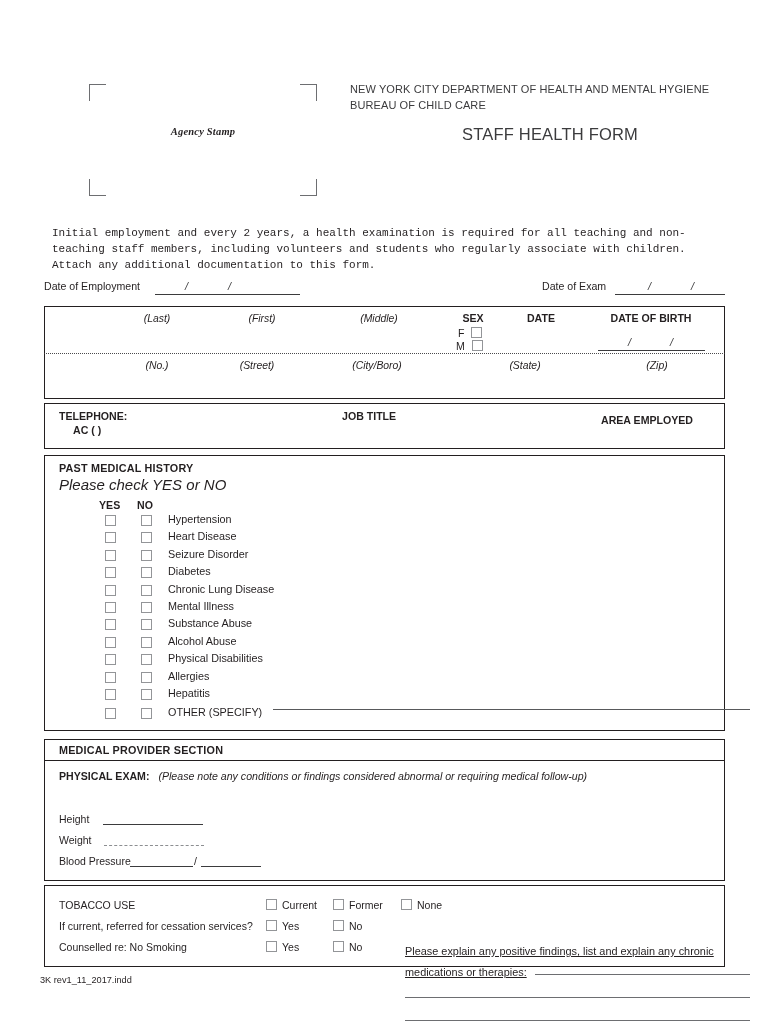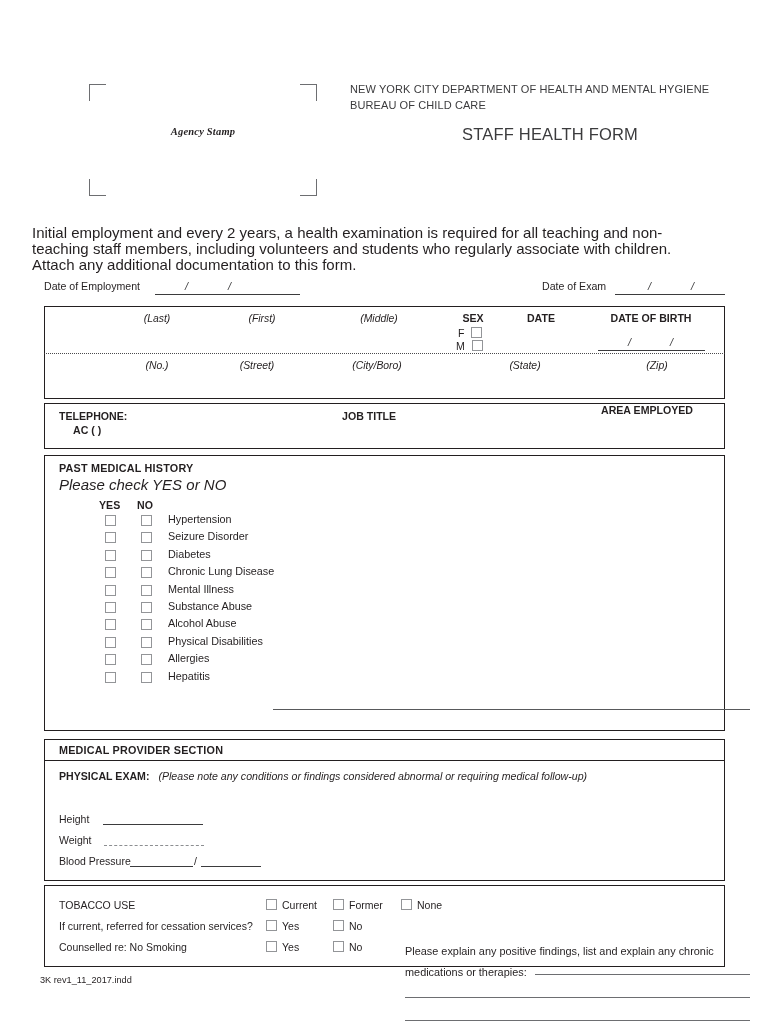--- a/index.html
+++ b/index.html
@@ -33,22 +33,22 @@
     position:absolute; left:350px; top:82px; width:400px; 
     font-size:11px; line-height:15.5px; color:#3b3b3d; letter-spacing:.1px;
   }
   .form-title {
     position:absolute; left:350px; top:125px; width:400px; text-align:center;
     font-size:16.5px; color:#3b3b3d; letter-spacing:.2px;
   }
 
   
   .intro {
-    position:absolute; left:32px; top:225px; width:660px;
-    font-size:15px; line-height:16px; color:#231f20;
+    position:absolute; left:52px; top:225px; width:660px;
+    font-size:11px; line-height:16px; color:#231f20;font-family:Liberation Mono, monospace;
   }
 
   
   .date-row { position:absolute; left:44px; top:278px; width:680px; height:20px; }
   .dlabel { position:absolute; font-size:10.6px; color:#231f20; top:2px; }
   .rule { position:absolute; border-bottom:1px solid #3b3b3d; }
   .slash { position:absolute; font-size:11px; color:#3b3b3d; font-style:italic; }
 
   
   .tbl { position:absolute; left:44px; top:306px; width:681px; }
@@ -81,21 +81,21 @@
   .yn-hdr { position:absolute; top:43px; font-size:10.6px; font-weight:bold; }
   .cond-list { position:absolute; left:0; top:57px; width:340px; }
   .cond-row { position:relative; height:17.4px; }
   .cond-row .cbx { position:absolute; width:11px; height:11px; border:1.3px solid #939598; background:#fff; top:2px; }
   .cond-row .cbx.y { left:60px; }
   .cond-row .cbx.n { left:96px; }
   .cond-row .ctxt { position:absolute; left:123px; top:0; font-size:10.8px; color:#231f20; white-space:nowrap; }
   .other-rule { position:absolute; left:228px; top:253px; width:477px; border-bottom:1px solid #58595b; }
 
   .explain { position:absolute; left:360px; top:485px; width:352px; }
-  .explain-txt { font-size:10.9px; line-height:21px; color:#231f20; }
+  .explain-txt { font-size:10.9px; line-height:21px; color:#231f20;text-decoration:underline; }
   .ex-rule { position:absolute; border-bottom:1px solid #6d6e71; }
 
   
   .mps { position:absolute; left:44px; top:739px; width:681px; height:22px;
          border:1.6px solid #231f20; }
   .mps-title { position:absolute; left:14px; top:4px; font-size:10.8px; font-weight:bold; letter-spacing:.2px; }
 
   .pexam { position:absolute; left:44px; top:761px; width:681px; height:120px;
            border:1.6px solid #231f20; border-top:none; }
   .pexam-hdr { position:absolute; left:14px; top:9px; font-size:10.6px; }
@@ -185,40 +185,45 @@
   </div>
 </div>
 
 <div class="blockgap" style="top:399px;"></div>
 
 <div class="tbl" style="top:403px;">
   <div class="trow top r3 sep-solid">
     <span class="bold-lbl" style="left:14px; top:6px;">TELEPHONE:</span>
     <span class="bold-lbl" style="left:28px; top:20px;">AC (          )</span>
     <span class="bold-lbl" style="left:297px; top:6px;">JOB TITLE</span>
-    <span class="bold-lbl" style="left:556px; top:0;">AREA EMPLOYED</span>
+    <span class="bold-lbl" style="left:556px; top:10px;">AREA EMPLOYED</span>
   </div>
 </div>
 
 <div class="pmh">
   <div class="pmh-title">PAST MEDICAL HISTORY</div>
   <div class="pmh-sub">Please check YES or NO</div>
 
   <span class="yn-hdr" style="left:54px;">YES</span>
   <span class="yn-hdr" style="left:92px;">NO</span>
 
   <div class="cond-list">
     <div class="cond-row">
       <span class="cbx y"></span>
       <span class="cbx n"></span>
       <span class="ctxt">Hypertension</span>
     </div>
     <div class="cond-row">
       <span class="cbx y"></span>
       <span class="cbx n"></span>
+      <span class="ctxt">Heart Disease</span>
+    </div>
+    <div class="cond-row">
+      <span class="cbx y"></span>
+      <span class="cbx n"></span>
       <span class="ctxt">Seizure Disorder</span>
     </div>
     <div class="cond-row">
       <span class="cbx y"></span>
       <span class="cbx n"></span>
       <span class="ctxt">Diabetes</span>
     </div>
     <div class="cond-row">
       <span class="cbx y"></span>
       <span class="cbx n"></span>
@@ -246,20 +251,25 @@
     </div>
     <div class="cond-row">
       <span class="cbx y"></span>
       <span class="cbx n"></span>
       <span class="ctxt">Allergies</span>
     </div>
     <div class="cond-row">
       <span class="cbx y"></span>
       <span class="cbx n"></span>
       <span class="ctxt">Hepatitis</span>
+    </div>
+    <div class="cond-row" style="height:20px;">
+      <span class="cbx y" style="top:4px;"></span>
+      <span class="cbx n" style="top:4px;"></span>
+      <span class="ctxt" style="top:2px;">OTHER (SPECIFY)</span>
     </div>
   </div>
 
   <span class="other-rule"></span>
 
   <div class="explain">
     <div class="explain-txt">Please explain any positive findings, list and explain any chronic</div>
     <div class="explain-txt">medications or therapies:</div>
   </div>
   <span class="ex-rule" style="left:490px; top:518px; width:215px;"></span>

